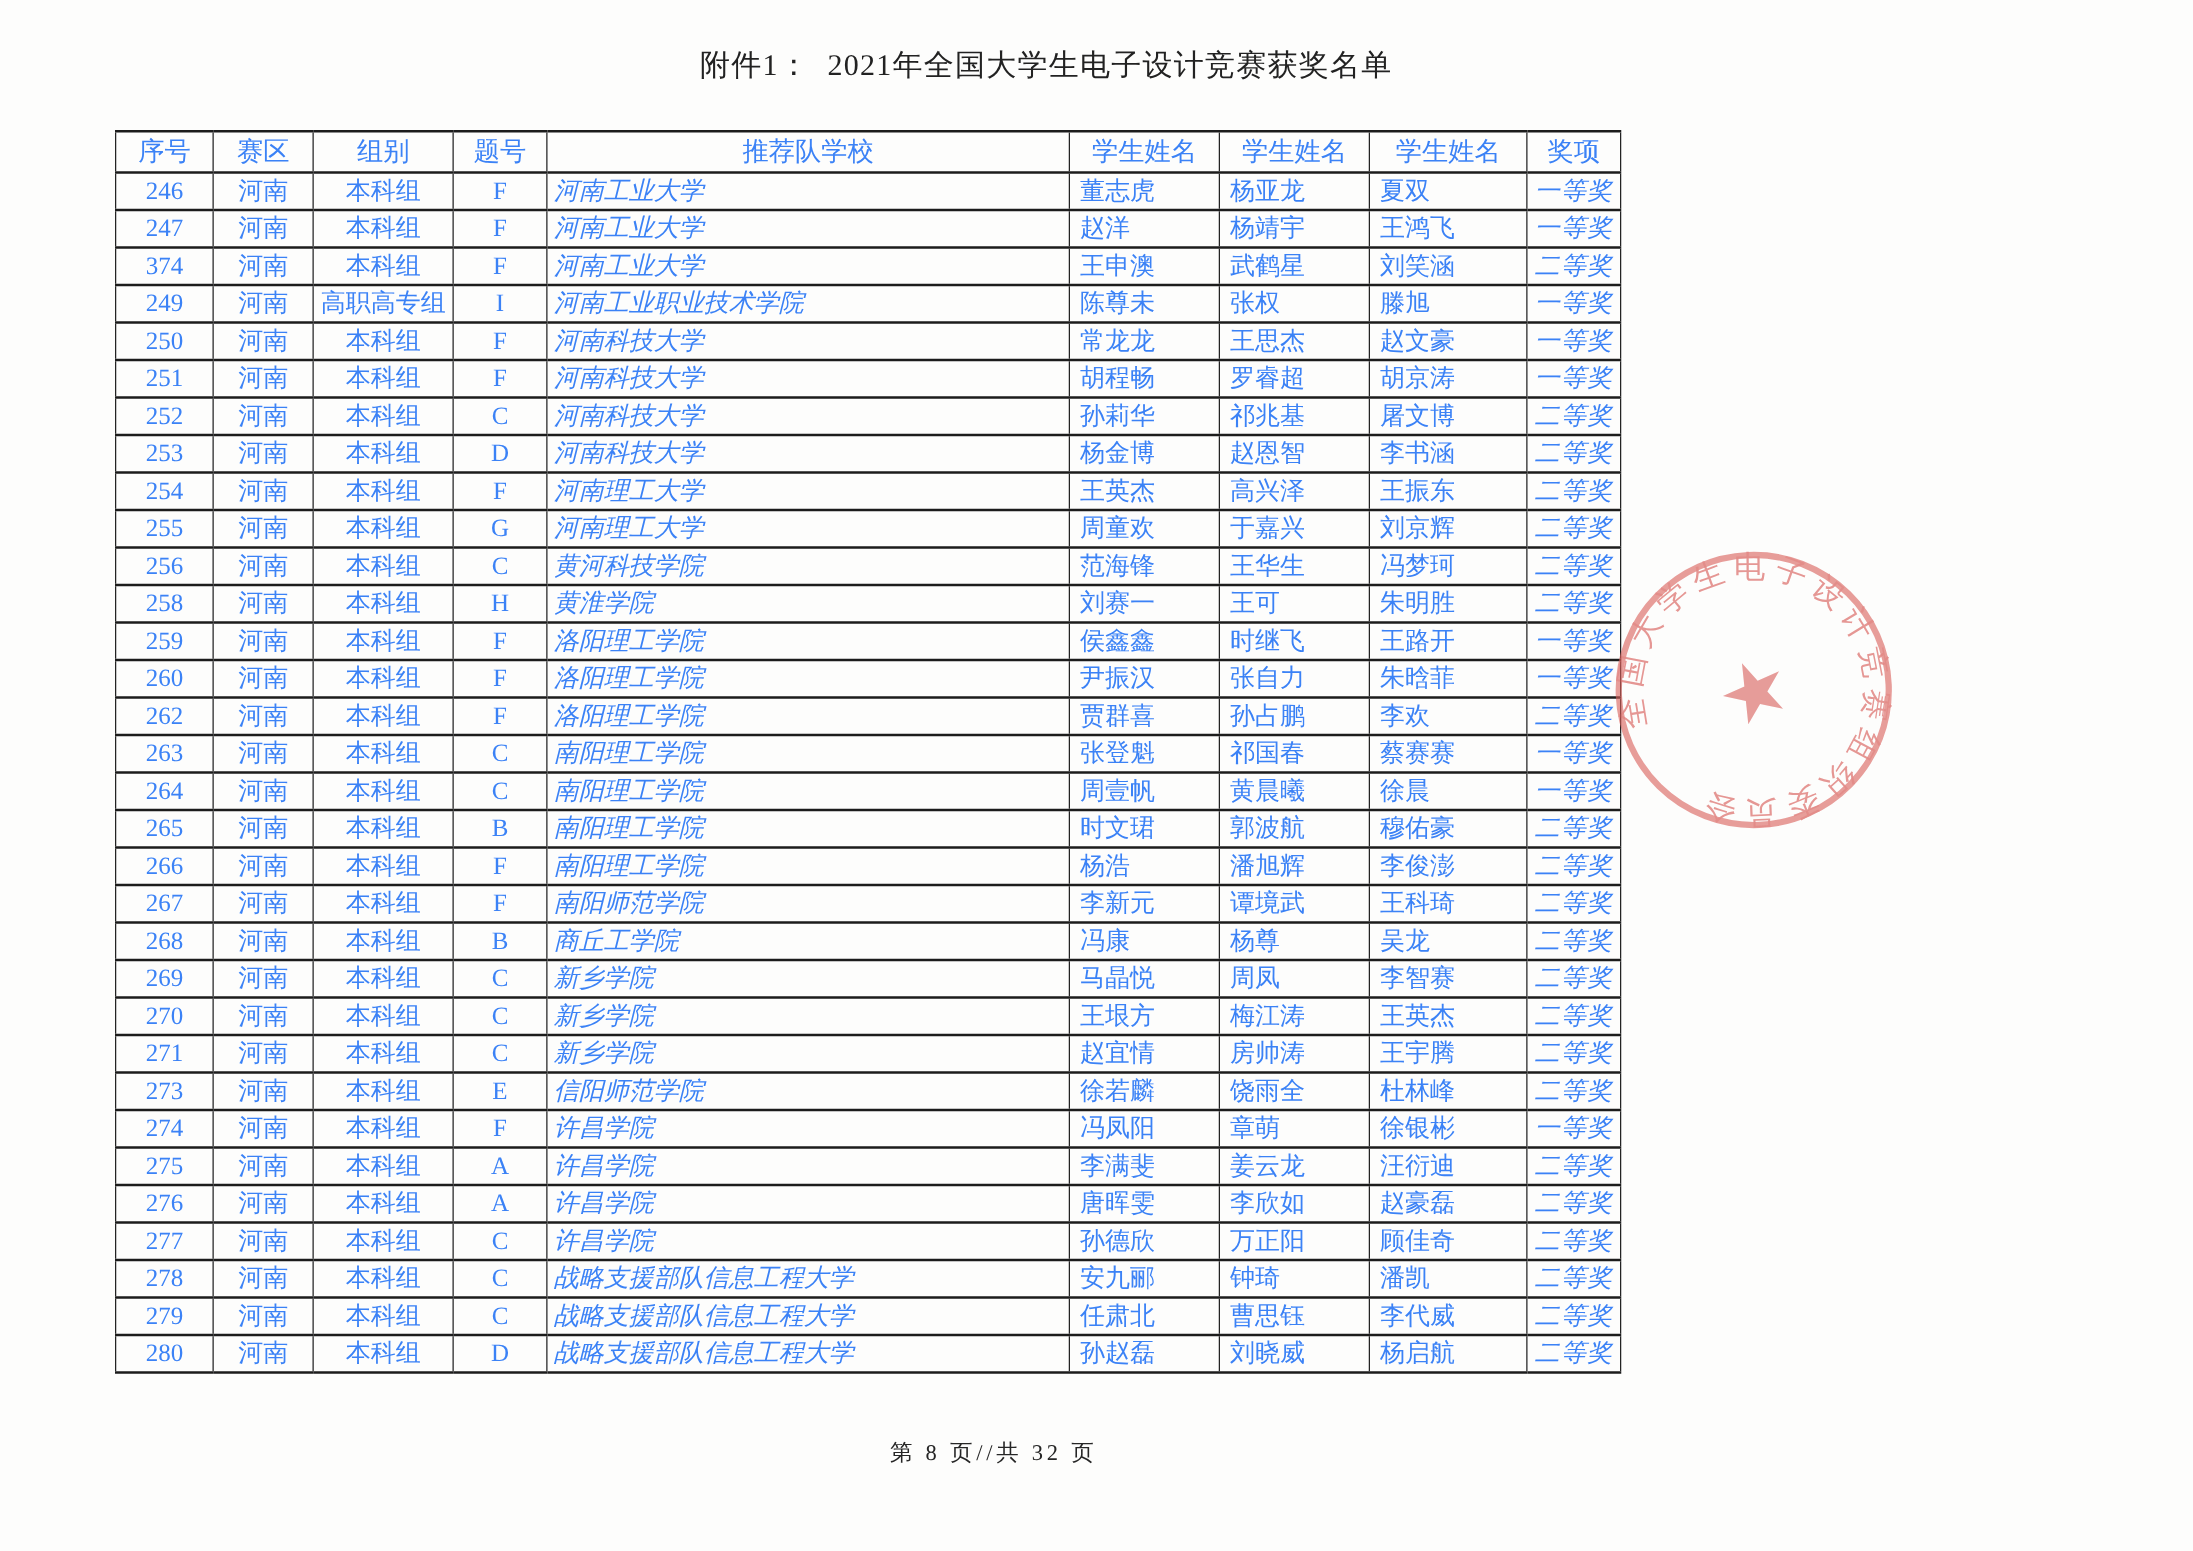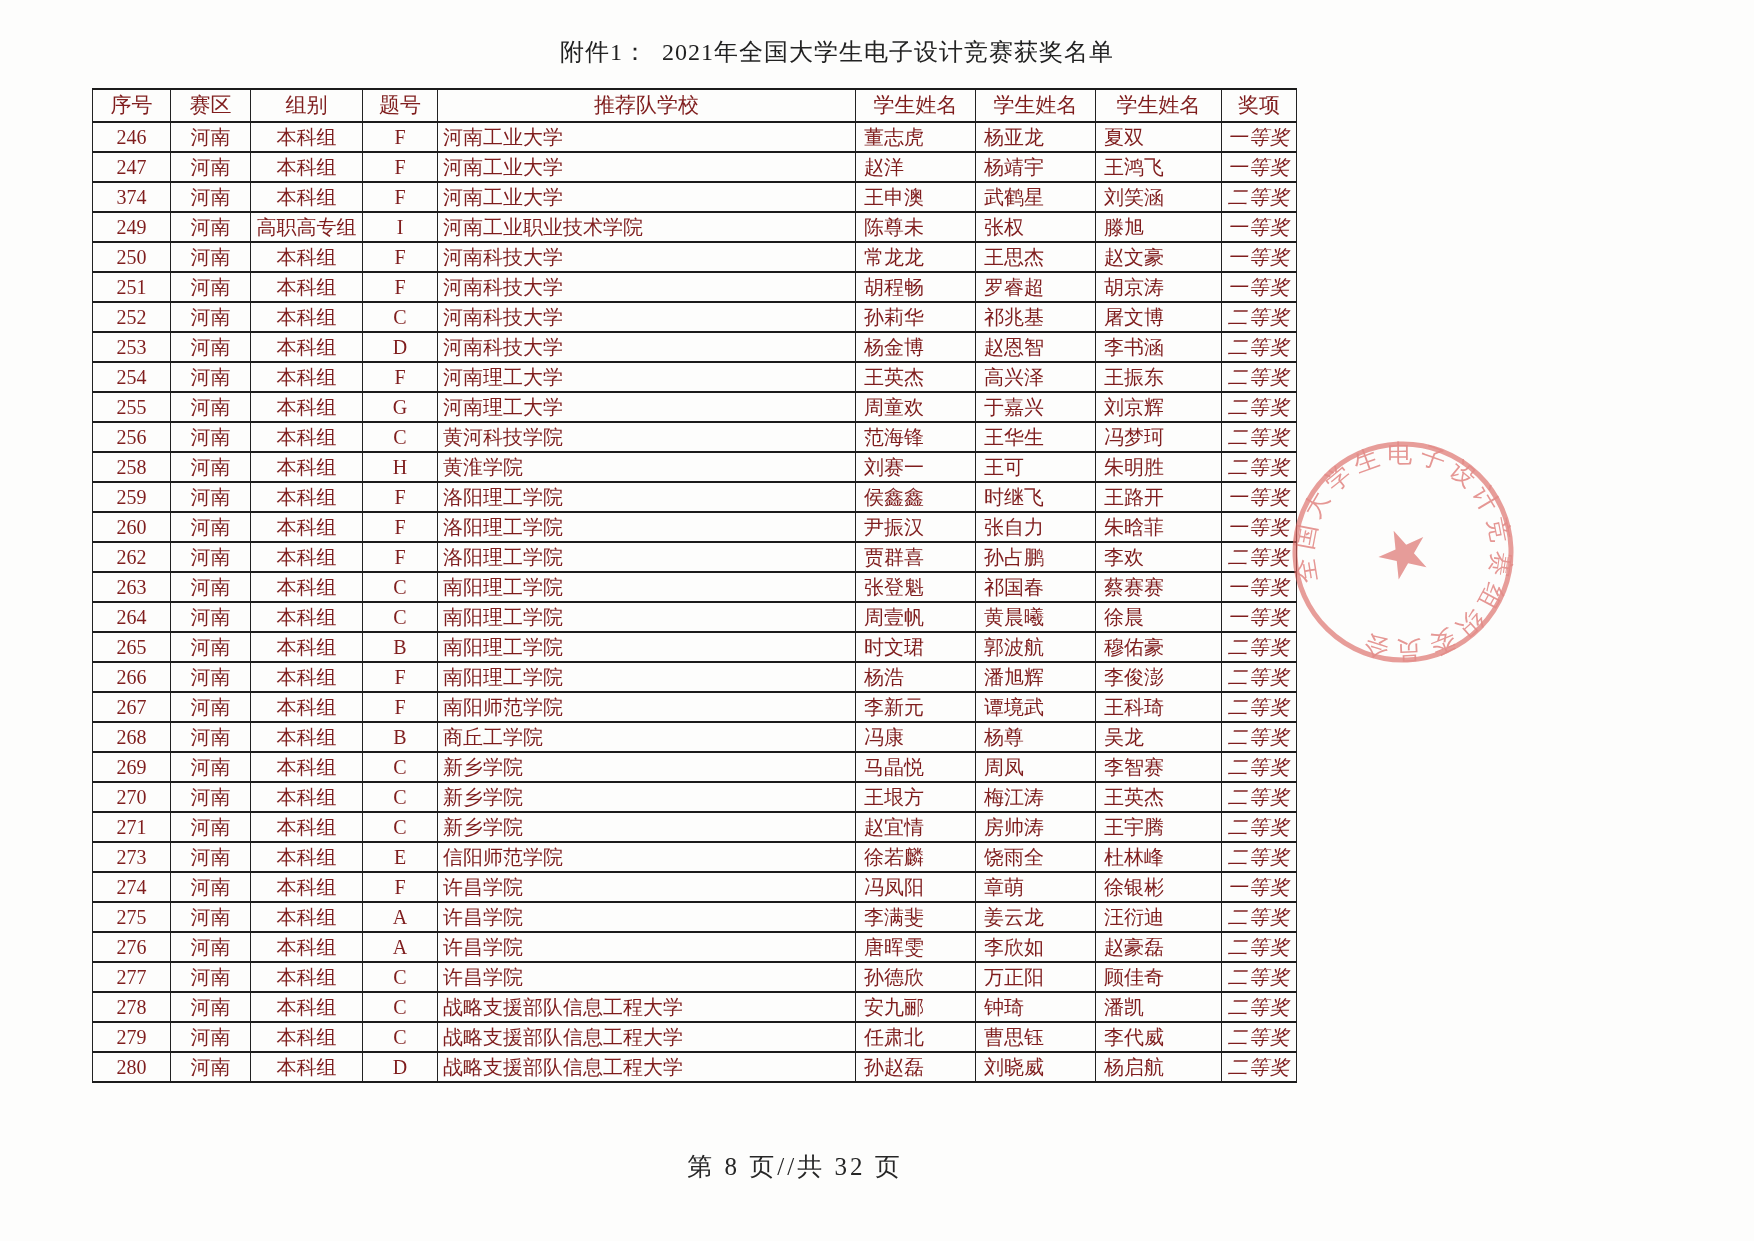--- a/index.html
+++ b/index.html
@@ -19,52 +19,52 @@
     text-align:center;
     font-size:24px;
     letter-spacing:1px;
     color:#222;
     white-space:pre;
     margin-left:47px;
   }
 
   table.award-table {
     position:absolute;
-    left:92px; top:88px;
+    left:92px; top:104px;
     width:1204px;
     border-collapse:collapse;
     table-layout:fixed;
     font-size:20px;
-    color:#7f1d1d;
+    color:#3b82f6;
   }
   .award-table th, .award-table td {
     border-left:1.5px solid #232323;
     border-right:1.5px solid #232323;
     border-top:2.2px solid #1c1c1c;
     border-bottom:2.2px solid #1c1c1c;
     padding:1px 2px;
     height:26px;
     line-height:1.1;
     overflow:hidden;
     white-space:nowrap;
   }
   .award-table th { font-weight:normal; font-size:21px; text-align:center; height:29px; }
   .col0{width:78px;}  .col1{width:80px;}  .col2{width:112px;} .col3{width:75px;}
   .col4{width:418px;} .col5{width:120px;} .col6{width:120px;} .col7{width:126px;}
   .col8{width:75px;}
   .award-table td.c0, .award-table td.c1, .award-table td.c2, .award-table td.c3 { text-align:center; }
-  .award-table td.c4 { text-align:left; padding-left:5px; }
+  .award-table td.c4 { text-align:left; padding-left:5px;font-style:italic; }
   .award-table td.c5, .award-table td.c6, .award-table td.c7 { text-align:left; padding-left:8px; }
   .award-table td.c8 { text-align:center; letter-spacing:1px;font-style:italic; }
 
   .page-footer {
     position:absolute;
     top:1150px; left:0; width:1590px;
     text-align:center;
-    font-size:25px;
+    font-size:18px;
     letter-spacing:3px;
     color:#262626;
   }
 
   .stamp {
     position:absolute;
     left:1278px; top:430px;
     width:250px; height:245px;
     pointer-events:none;
     opacity:0.72;

